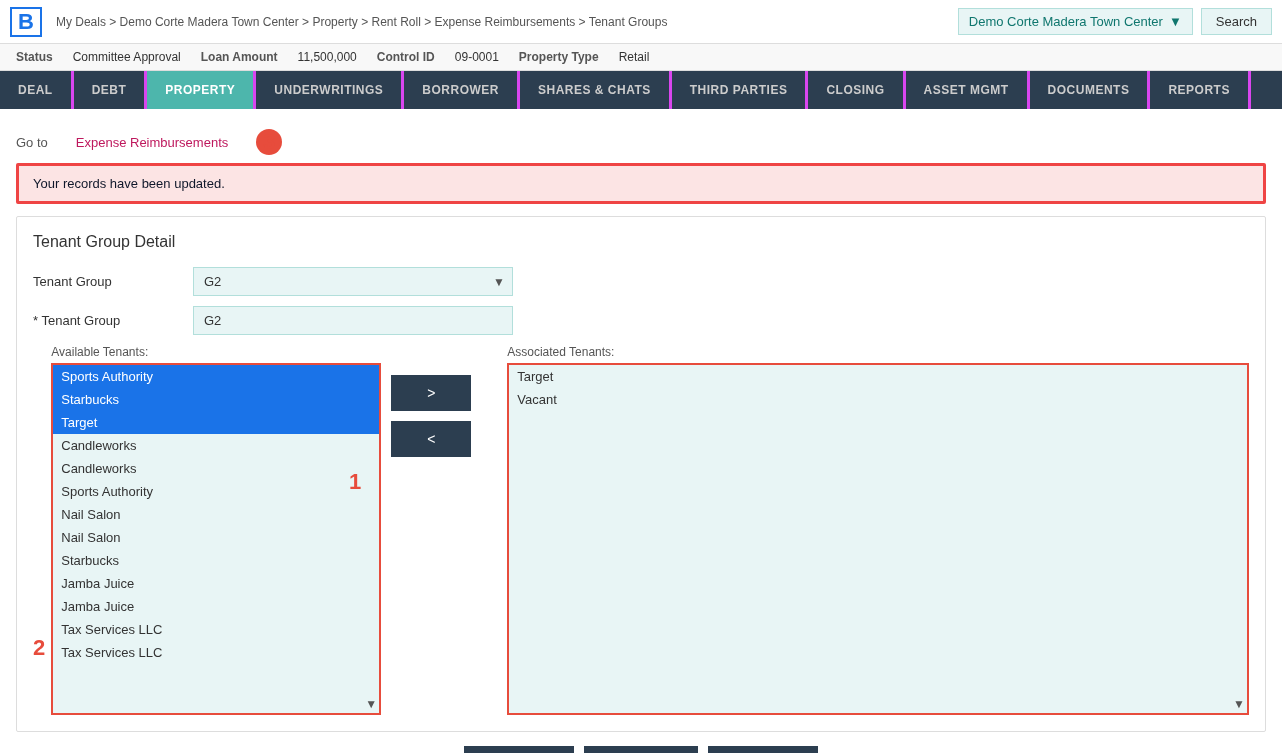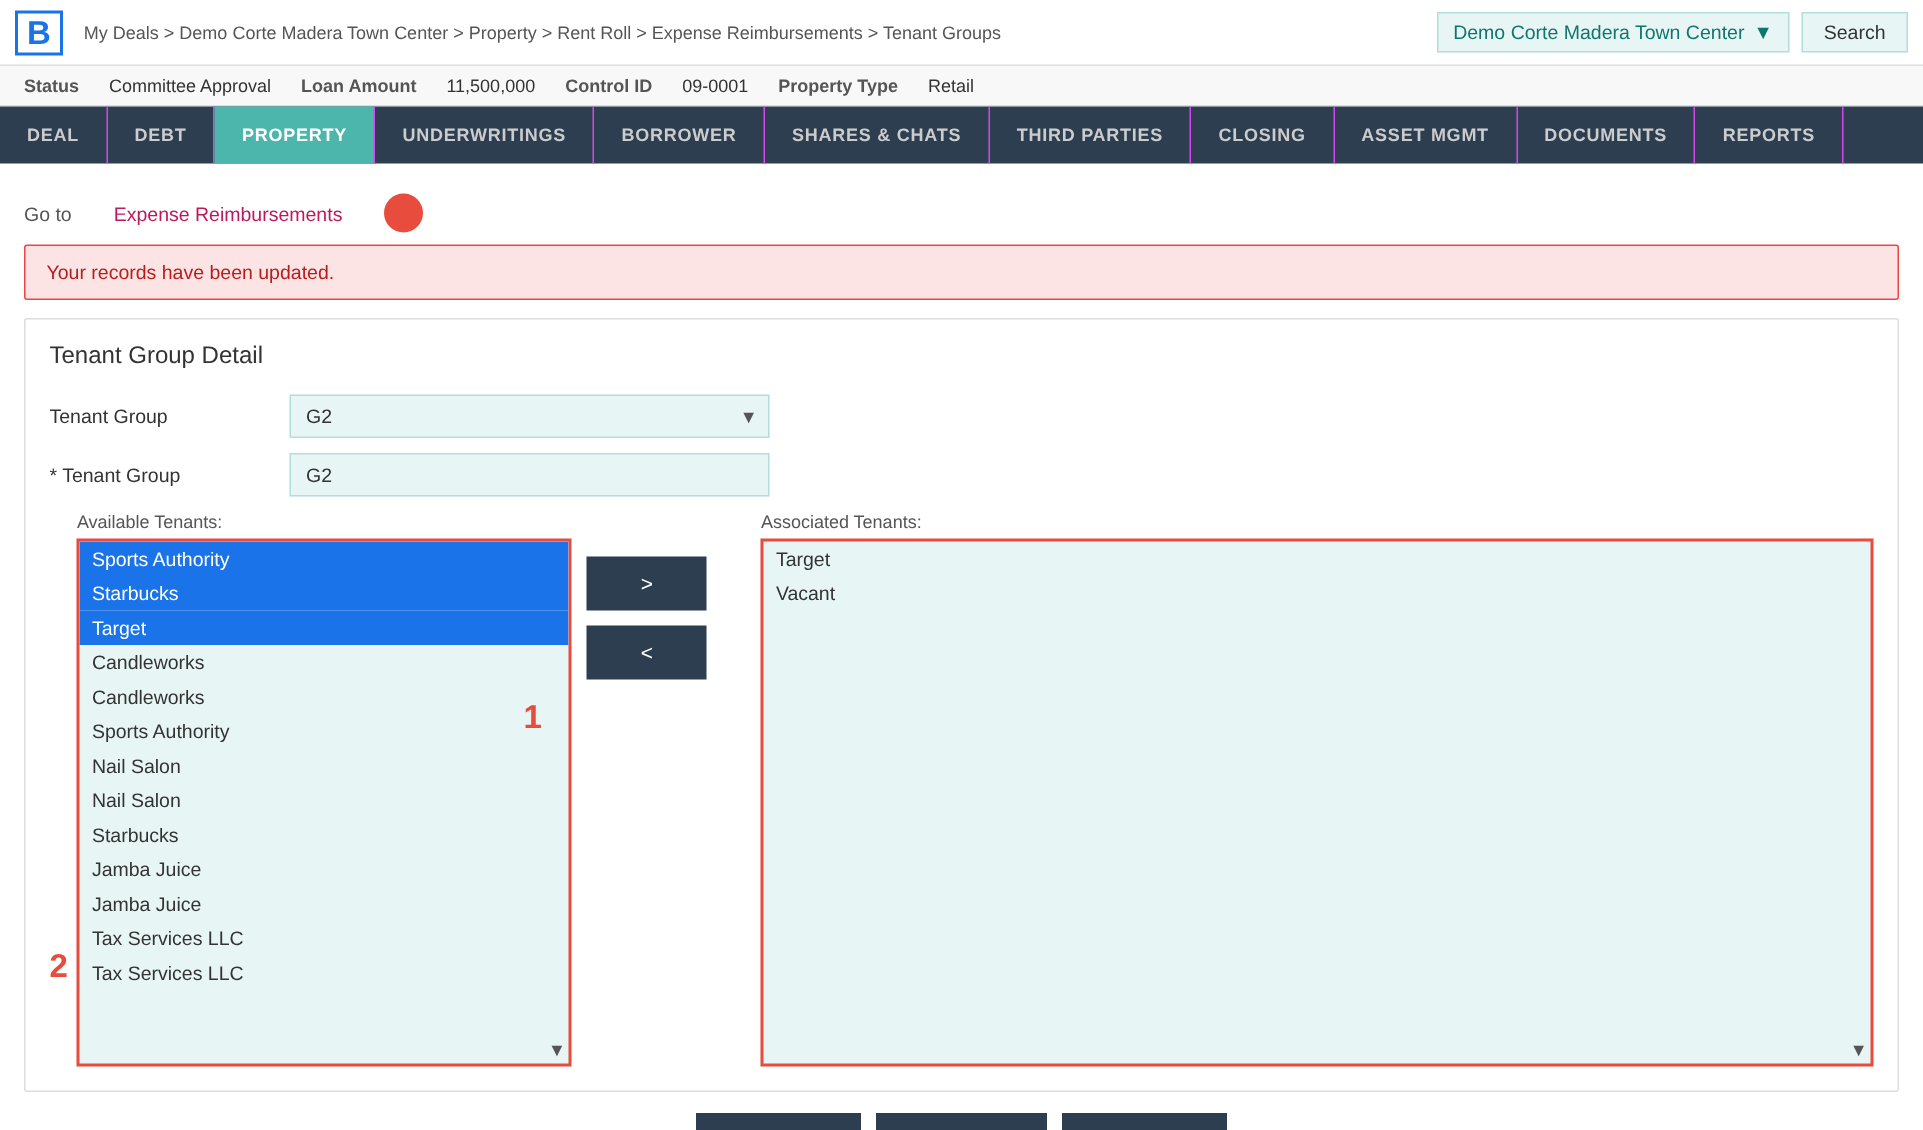--- a/index.html
+++ b/index.html
@@ -31,21 +31,21 @@
     }
     .status-bar .label { font-weight: bold; color: #555; }
     .status-bar .value { color: #333; }
 
     
     .nav-tabs {
       background: #2c3e50; display: flex; align-items: stretch;
     }
     .nav-tab {
       color: #ccc; padding: 12px 18px; font-size: 12px; font-weight: bold;
-      cursor: pointer; border-right: 1px solid #d946ef; white-space: nowrap;
+      cursor: pointer; border-right: 3px solid #d946ef; white-space: nowrap;
       letter-spacing: 0.5px; text-transform: uppercase;
       display: flex; align-items: center;
     }
     .nav-tab.active { background: #4db6ac; color: #fff; }
 
     
     .main-content { padding: 12px 16px; }
 
     
     .goto-bar {
@@ -54,21 +54,21 @@
     .goto-label { color: #555; }
     .goto-link { color: #be185d; font-weight: normal; }
     .step-badge {
       background: #e74c3c; color: #fff; font-weight: bold;
       font-size: 16px; width: 26px; height: 26px; border-radius: 50%;
       display: inline-flex; align-items: center; justify-content: center;
     }
 
     
     .alert-success {
-      background: #fce4e4; border: 1px solid #ef4444; color: #b91c1c;
+      background: #fce4e4; border: 3px solid #ef4444; color: #0f172a;
       padding: 10px 14px; margin-bottom: 12px; font-size: 13px; border-radius: 2px;
     }
 
     
     .section-card {
       border: 1px solid #ddd; border-radius: 2px; padding: 16px;
     }
     .section-title {
       font-size: 16px; font-weight: normal; color: #333; margin-bottom: 16px;
     }

